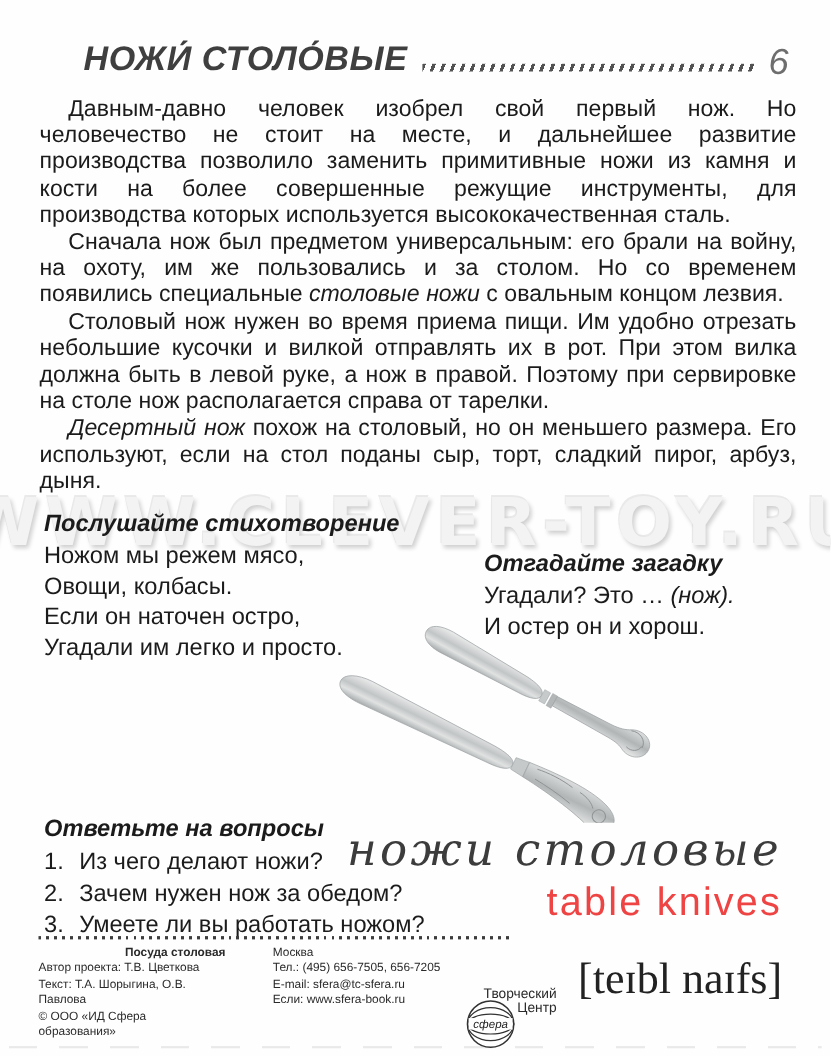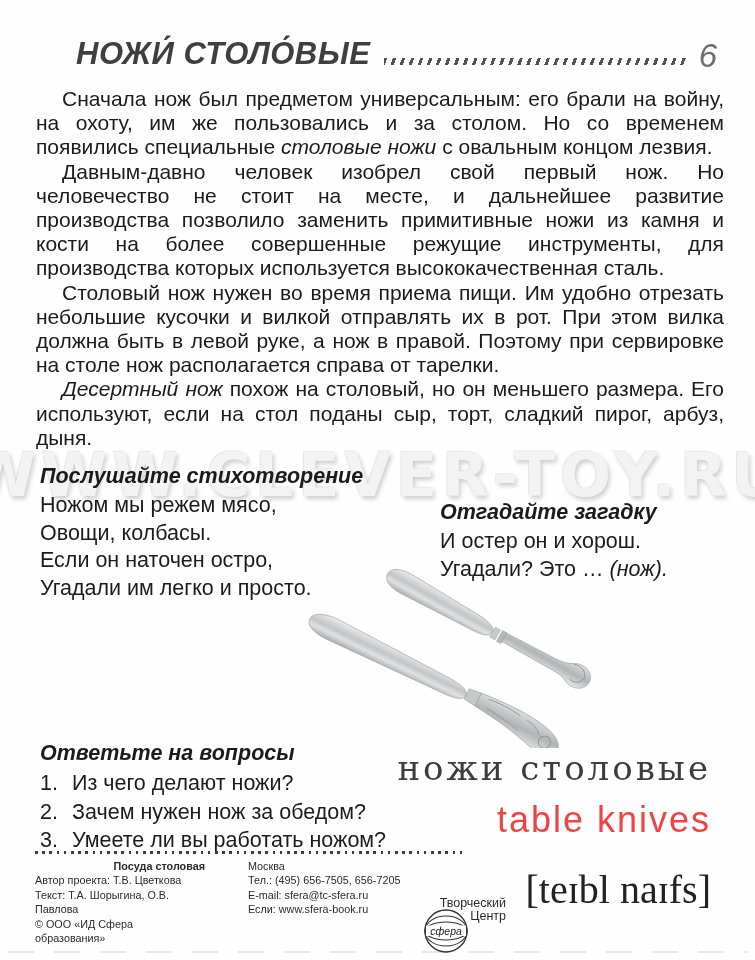--- a/index.html
+++ b/index.html
@@ -48,22 +48,22 @@
     z-index:0;white-space:nowrap;
     font-family:"DejaVu Sans",sans-serif;font-weight:bold;
     font-size:60px;letter-spacing:5px;color:#f3f3f3;
     text-shadow:2px 3px 4px #cfcfcf,-1px -1px 0 #eaeaea;
   }
   
   .knives{position:absolute;top:548px;left:295px;z-index:1;}
   
   .vocab-ru{
     position:absolute;top:748px;right:44px;z-index:1;
-    font-family:"DejaVu Serif",serif;
-    font-size:34px;letter-spacing:3px;color:#3c3c3c;white-space:nowrap;
+    font-family:"DejaVu Serif",serif;font-style:italic;
+    font-size:41px;letter-spacing:3px;color:#3c3c3c;white-space:nowrap;
   }
   .vocab-en{
     position:absolute;top:799px;right:44px;z-index:1;
     font-size:36px;letter-spacing:2px;color:#ef4444;white-space:nowrap;text-align:right;
   }
   .vocab-tr{
     position:absolute;top:866px;right:44px;z-index:1;
     font-family:"Liberation Serif",serif;font-size:40px;color:#222;white-space:nowrap;
   }
   
@@ -93,38 +93,38 @@
 
   <div class="watermark">WWW.CLEVER-TOY.RU</div>
 
   <div class="title-row">
     <span class="page-title">НОЖИ́ СТОЛО́ВЫЕ</span>
     <span class="title-leader"></span>
     <span class="page-number">6</span>
   </div>
 
   <div class="body-text">
+    <p><span>Давным-давно человек изобрел свой первый нож. Но человечество не стоит на месте, и дальнейшее развитие производства позволило заменить примитивные ножи из камня и кости на более совершенные режущие инструменты, для производства которых используется высококачественная сталь.</span></p>
     <p><span>Сначала нож был предметом универсальным: его брали на войну, на охоту, им же пользовались и за столом. Но со временем появились специальные </span><span class="it">столовые ножи</span><span> с овальным концом лезвия.</span></p>
-    <p><span>Давным-давно человек изобрел свой первый нож. Но человечество не стоит на месте, и дальнейшее развитие производства позволило заменить примитивные ножи из камня и кости на более совершенные режущие инструменты, для производства которых используется высококачественная сталь.</span></p>
     <p><span>Столовый нож нужен во время приема пищи. Им удобно отрезать небольшие кусочки и вилкой отправлять их в рот. При этом вилка должна быть в левой руке, а нож в правой. Поэтому при сервировке на столе нож располагается справа от тарелки.</span></p>
     <p><span class="it">Десертный нож</span><span> похож на столовый, но он меньшего размера. Его используют, если на стол поданы сыр, торт, сладкий пирог, арбуз, дыня.</span></p>
   </div>
 
   <div class="poem">
     <div class="section-heading">Послушайте стихотворение</div>
     <div class="line">Ножом мы режем мясо,</div>
     <div class="line">Овощи, колбасы.</div>
     <div class="line">Если он наточен остро,</div>
     <div class="line">Угадали им легко и просто.</div>
   </div>
 
   <div class="riddle">
     <div class="section-heading">Отгадайте загадку</div>
+    <div class="line"><span>Угадали? Это … </span><span class="it">(нож).</span></div>
     <div class="line">И остер он и хорош.</div>
-    <div class="line"><span>Угадали? Это … </span><span class="it">(нож).</span></div>
   </div>
 
   <svg class="knives" width="450" height="200" viewBox="0 0 450 200" aria-hidden="true">
     <defs>
       <linearGradient id="mA" x1="0" y1="0" x2="0" y2="1">
         <stop offset="0" stop-color="#ebecec"></stop>
         <stop offset="0.45" stop-color="#c2c5c6"></stop>
         <stop offset="0.7" stop-color="#e0e2e2"></stop>
         <stop offset="1" stop-color="#a8acad"></stop>
       </linearGradient>

